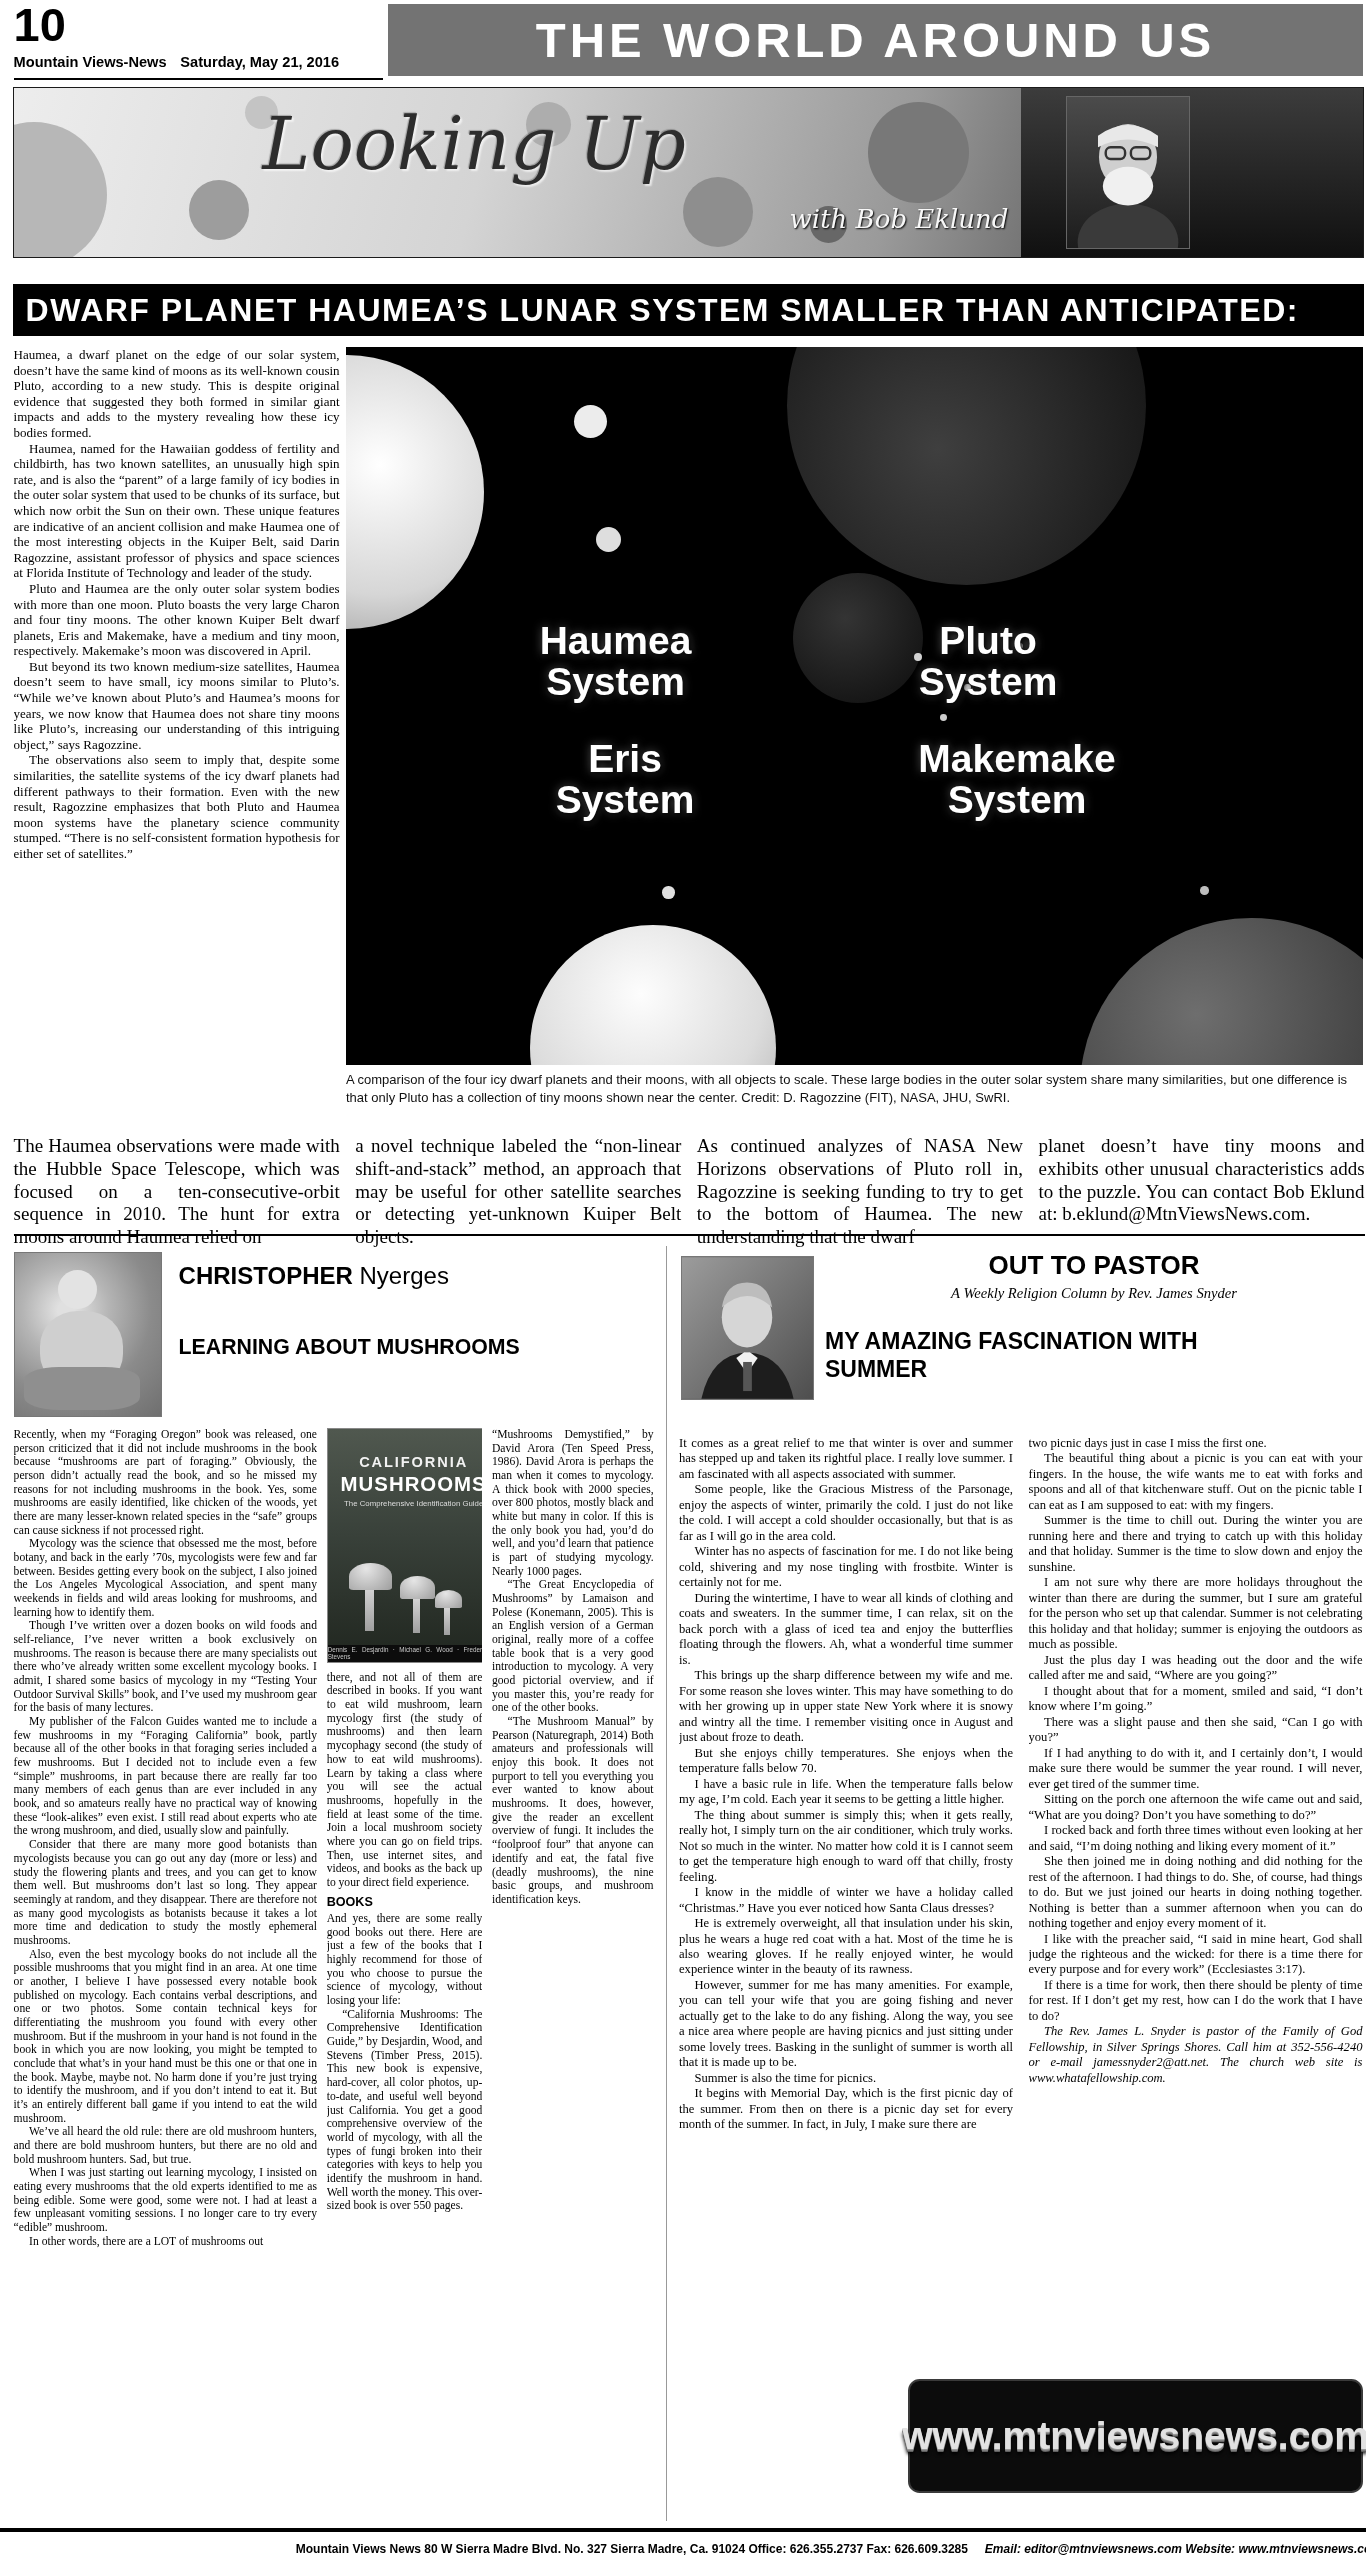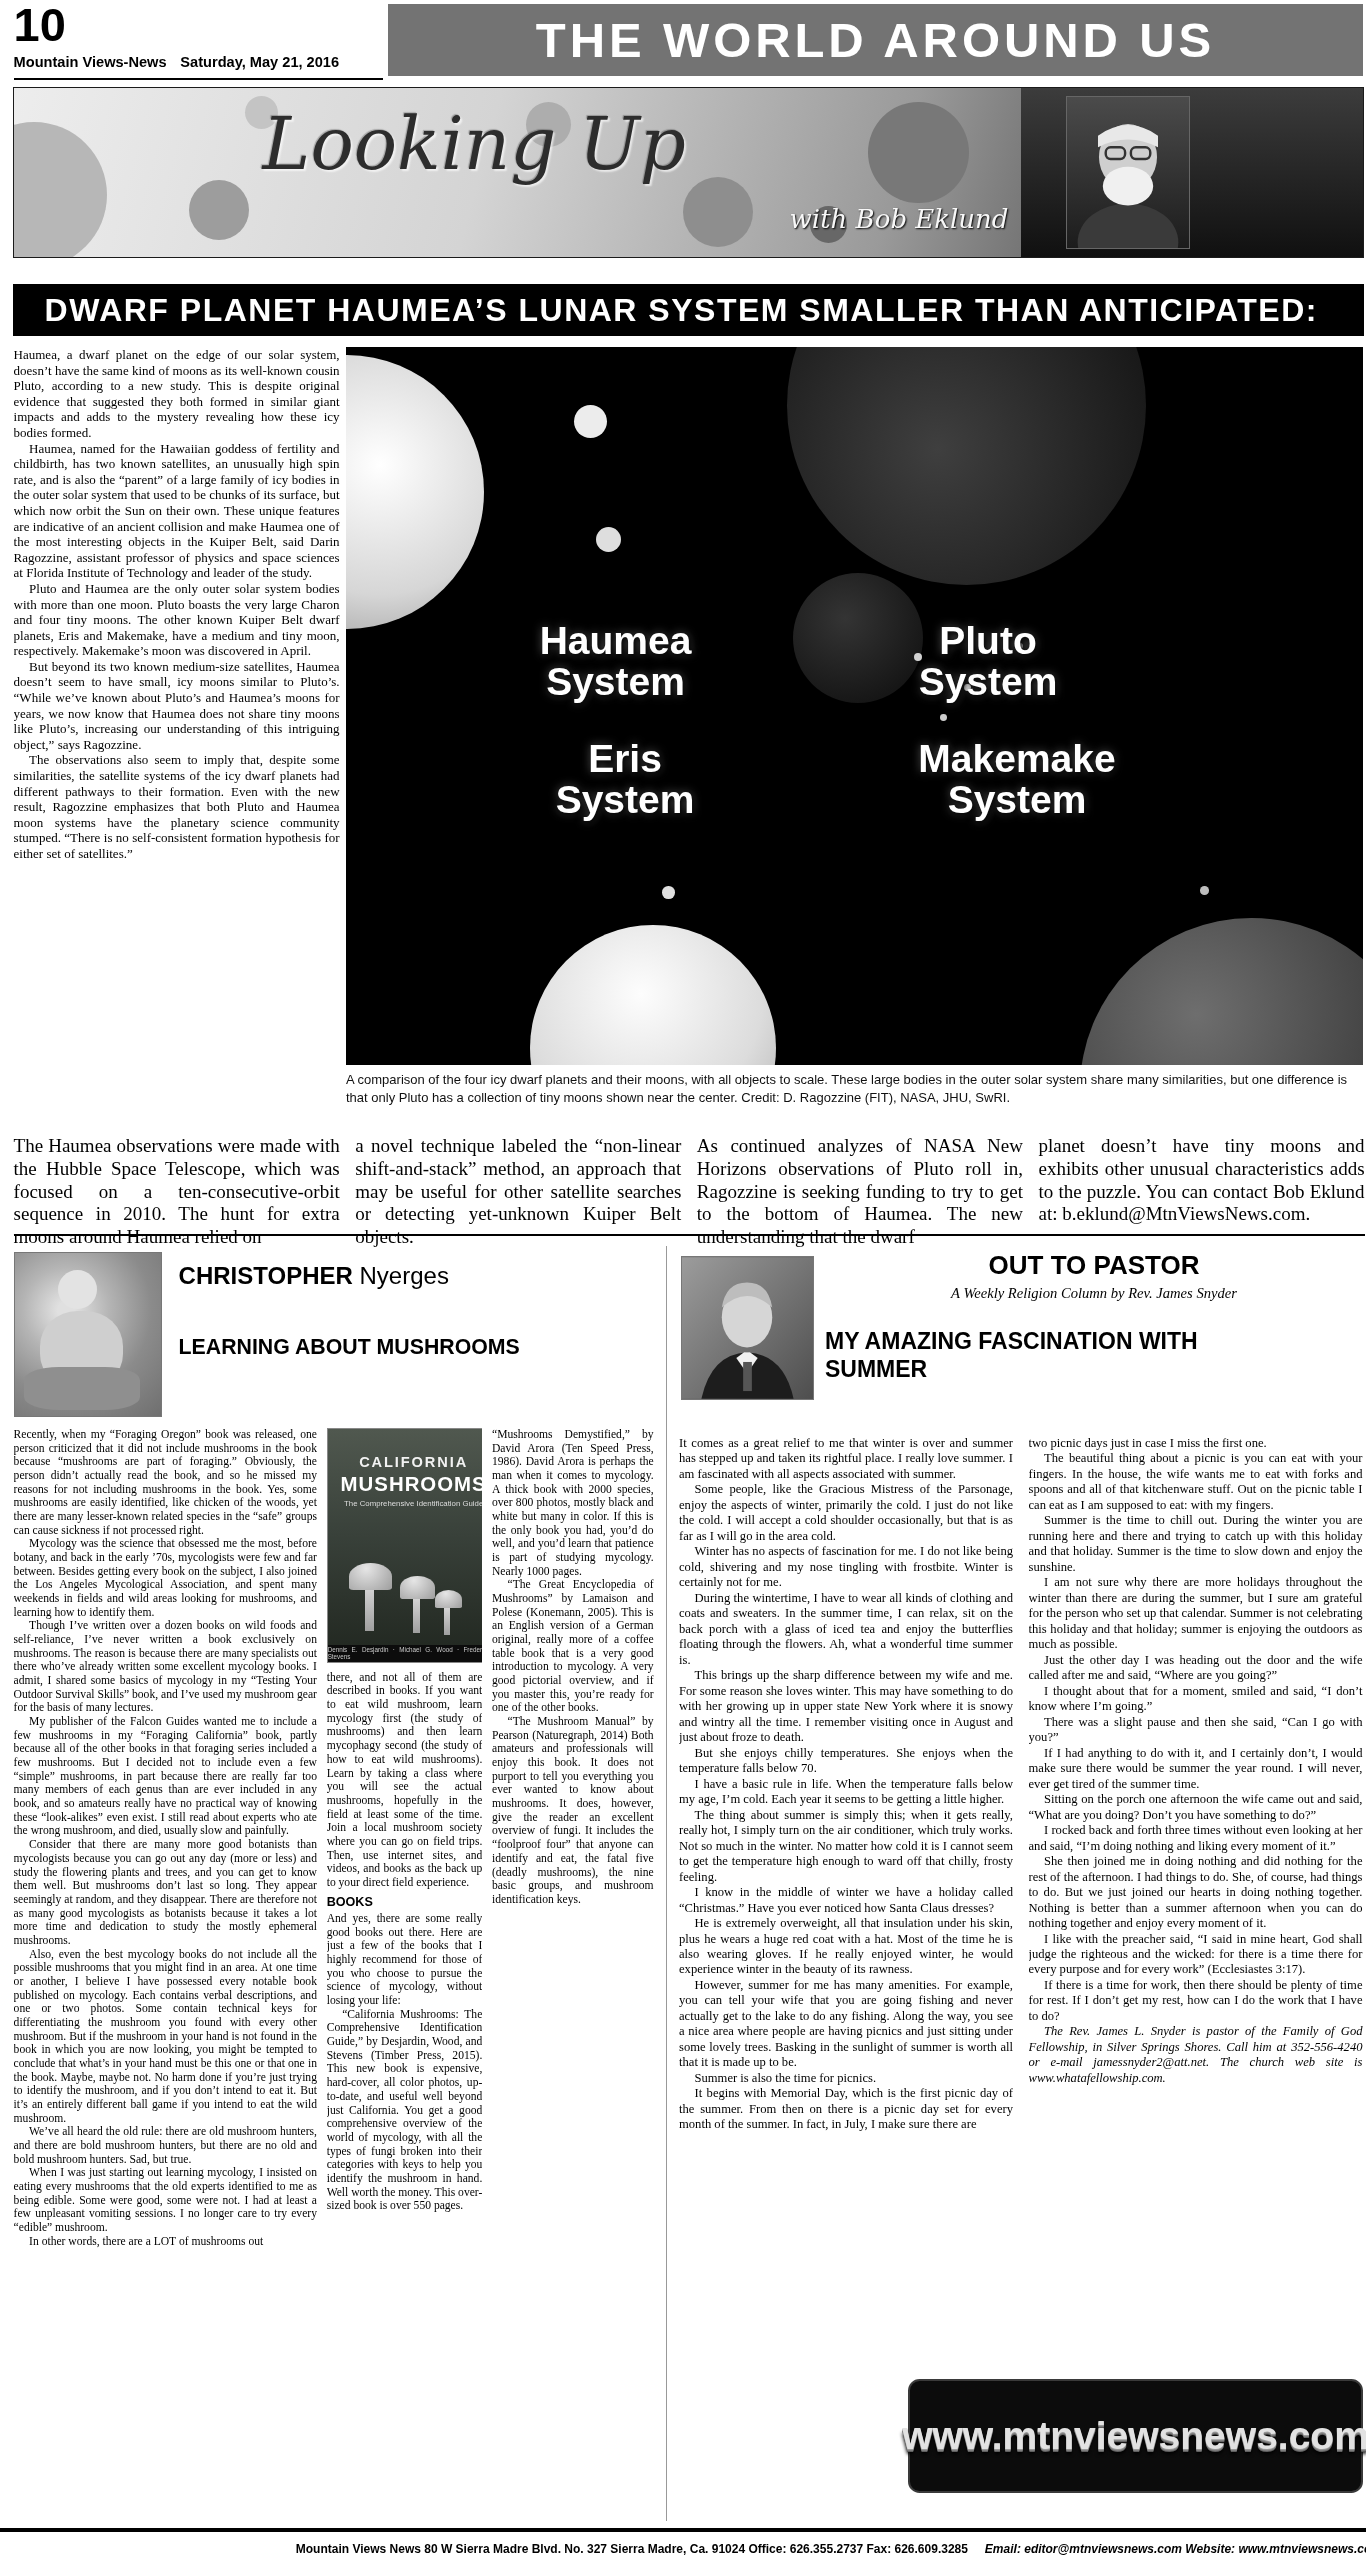--- a/index.html
+++ b/index.html
@@ -26,21 +26,21 @@
             font-size:72px;color:#2d2d2d;text-shadow:1.9px 1.9px 1.9px rgba(255,255,255,.65),-1px -1px 1px rgba(0,0,0,.25);}
   .lu-byline{position:absolute;left:776px;top:116px;font-family:"DejaVu Serif",serif;font-style:italic;
              font-size:26px;color:#f7f7f7;text-shadow:1px 1px 1.9px #000;}
   .lu-photo-panel{position:absolute;right:0;top:0;width:342px;height:100%;
                   background:linear-gradient(#3c3c3c,#101010);}
   .lu-photo{position:absolute;left:45px;top:7.8px;width:122px;height:151px;border:1px solid #666;background:#222;}
 
   
   .headline-bar{position:absolute;left:12.6px;top:284px;width:1351px;height:52px;background:#000;color:#fff;
                 font-family:"Liberation Sans",sans-serif;font-weight:bold;font-size:32px;letter-spacing:1.5px;
-                display:flex;align-items:center;padding-left:32px;box-sizing:border-box;}
+                display:flex;align-items:center;padding-left:13px;box-sizing:border-box;}
 
   
   .lead-col{position:absolute;left:13.6px;top:347px;width:326px;height:726px;overflow:hidden;
             font-size:13px;line-height:1.2;text-align:justify;}
   .p-col p{margin:0;text-indent:15.5px;}
   .p-col p:first-child{text-indent:0;}
 
   .space-image{position:absolute;left:346px;top:347px;width:1017px;height:718px;background:#000;overflow:hidden;}
   .planet{position:absolute;border-radius:50%;}
   .img-label{position:absolute;color:#fff;font-family:"Liberation Sans",sans-serif;font-weight:bold;
@@ -289,21 +289,21 @@
           <p>However, summer for me has many amenities. For example, you can tell your wife that you are going fishing and never actually get to the lake to do any fishing. Along the way, you see a nice area where people are having picnics and just sitting under some lovely trees. Basking in the sunlight of summer is worth all that it is made up to be.</p>
           <p>Summer is also the time for picnics.</p>
           <p>It begins with Memorial Day, which is the first picnic day of the summer. From then on there is a picnic day set for every month of the summer. In fact, in July, I make sure there are</p>
         </div>
       <div class="pcol pcol2">
         <div class="p-col">
             <p>two picnic days just in case I miss the first one.</p>
             <p>The beautiful thing about a picnic is you can eat with your fingers. In the house, the wife wants me to eat with forks and spoons and all of that kitchenware stuff. Out on the picnic table I can eat as I am supposed to eat: with my fingers.</p>
             <p>Summer is the time to chill out. During the winter you are running here and there and trying to catch up with this holiday and that holiday. Summer is the time to slow down and enjoy the sunshine.</p>
             <p>I am not sure why there are more holidays throughout the winter than there are during the summer, but I sure am grateful for the person who set up that calendar. Summer is not celebrating this holiday and that holiday; summer is enjoying the outdoors as much as possible.</p>
-            <p>Just the other day I was heading out the door and the wife called after me and said, “Where are you going?”</p>
+            <p>Just the plus day I was heading out the door and the wife called after me and said, “Where are you going?”</p>
             <p>I thought about that for a moment, smiled and said, “I don’t know where I’m going.”</p>
             <p>There was a slight pause and then she said, “Can I go with you?”</p>
             <p>If I had anything to do with it, and I certainly don’t, I would make sure there would be summer the year round. I will never, ever get tired of the summer time.</p>
             <p>Sitting on the porch one afternoon the wife came out and said, “What are you doing? Don’t you have something to do?”</p>
             <p>I rocked back and forth three times without even looking at her and said, “I’m doing nothing and liking every moment of it.”</p>
             <p>She then joined me in doing nothing and did nothing for the rest of the afternoon. I had things to do. She, of course, had things to do. But we just joined our hearts in doing nothing together. Nothing is better than a summer afternoon when you can do nothing together and enjoy every moment of it.</p>
             <p>I like with the preacher said, “I said in mine heart, God shall judge the righteous and the wicked: for there is a time there for every purpose and for every work” (Ecclesiastes 3:17).</p>
             <p>If there is a time for work, then there should be plenty of time for rest. If I don’t get my rest, how can I do the work that I have to do?</p>
           </div>
         <p class="closing" style="margin:0;">The Rev. James L. Snyder is pastor of the Family of God Fellowship, in Silver Springs Shores. Call him at 352-556-4240 or e-mail jamessnyder2@att.net. The church web site is www.whatafellowship.com.</p>

